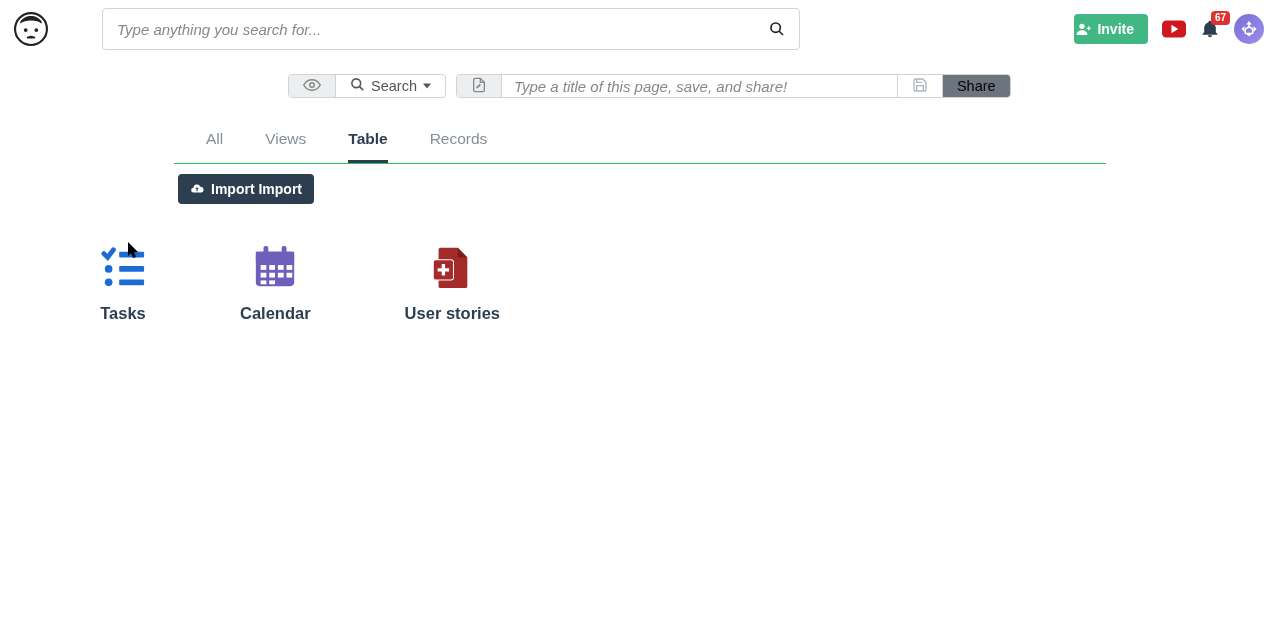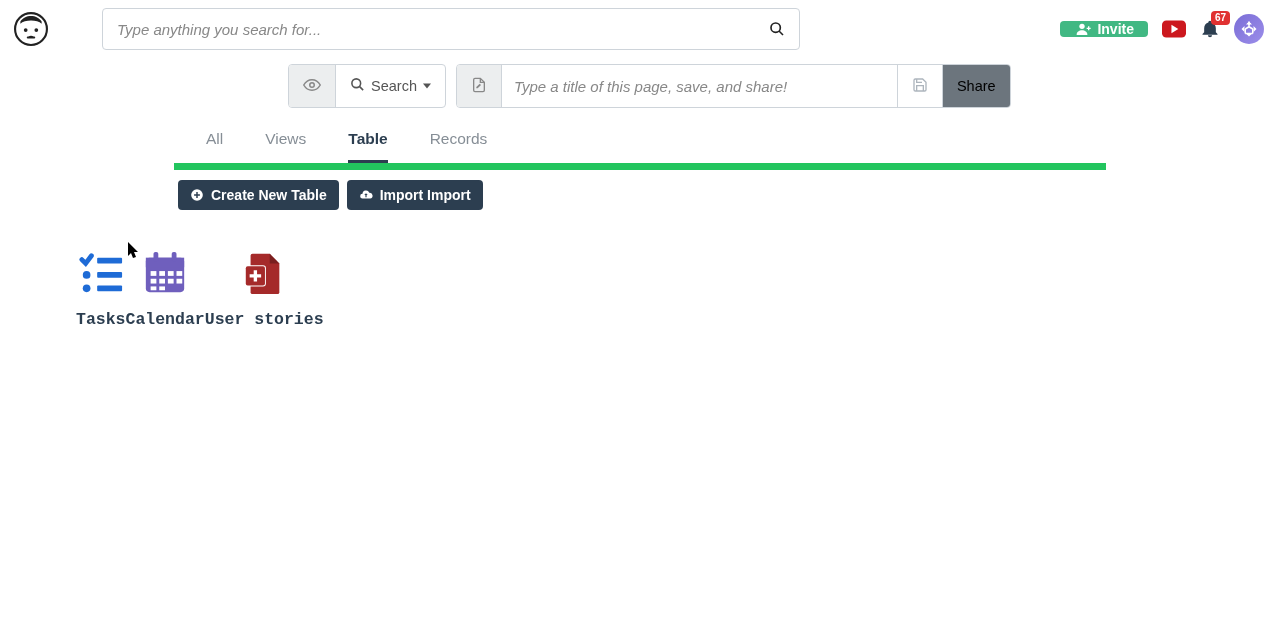--- a/index.html
+++ b/index.html
@@ -76,22 +76,22 @@
     margin-left: auto;
     display: flex;
     align-items: center;
     gap: 14px;
   }
   .invite-btn {
     background: #41b883;
     color: #fff;
     border: none;
     border-radius: 4px;
-    height: 16px;
-    padding: 0 14px 0 16px;
+    height: 30px;
+    padding: 0 14px 0 2px;
     font-size: 14px;
     font-weight: 600;
     display: inline-flex;
     align-items: center;
     gap: 5px;
     cursor: pointer;
   }
   .invite-btn .icon svg { width: 16px; height: 16px; display: block; }
 
   .youtube-icon { color: #cc181e; cursor: pointer; }
@@ -133,21 +133,21 @@
     height: 44px;
     margin-top: 6px;
     padding-left: 288px;
   }
   .toolbar-row .group {
     display: inline-flex;
     border: 1px solid #ced4da;
     background: #fff;
     border-radius: 4px;
     overflow: hidden;
-    height: 44px;
+    height: 24px;
     justify-content: flex-end;
   }
   .group .cell {
     display: inline-flex;
     align-items: center;
     justify-content: center;
     padding: 0 14px;
     border-right: 1px solid #ced4da;
     color: #555;
     cursor: pointer;
@@ -168,21 +168,21 @@
   .group input.title::placeholder { color: #888; }
 
   .toolbar-row .spacer { width: 10px; }
 
   .caret-down { display: inline-block; }
   .caret-down svg { width: 8px; height: 6px; display: block; }
 
   
   .tabs {
     margin: 22px 172px 0 174px;
-    border-bottom: 7px solid #22c55e;
+    border-bottom: 1px solid #22c55e;
     display: flex;
     gap: 42px;
     padding: 0 32px;
   }
   .tab {
     padding: 0 0 12px 0;
     color: #868e96;
     font-size: 15.5px;
     cursor: pointer;
     border-bottom: 3px solid transparent;
@@ -208,23 +208,23 @@
     font-size: 14px;
     font-weight: 600;
     display: inline-flex;
     align-items: center;
     gap: 7px;
     cursor: pointer;
   }
   .btn-dark svg { width: 14px; height: 14px; display: block; }
 
   .tiles {
-    margin: 40px 0 0 76px;
-    display: flex;
-    font-family: Liberation Mono, monospace;
+    margin: 40px 0 0 100px;
+    display: flex;
+    gap: 94px;
   }
   .tile {
     display: flex;
     flex-direction: column;
     align-items: center;
     gap: 14px;
     cursor: pointer;
     font-weight: 700;
     font-size: 16.5px;
     color: #2c3e50;
@@ -355,29 +355,20 @@
 </div>
 
 <div class="tabs">
   <div class="tab">All</div>
   <div class="tab">Views</div>
   <div class="tab active">Table</div>
   <div class="tab">Records</div>
 </div>
 
 <div class="action-btns">
-  <button class="btn-dark">
-    <span>
-      <svg viewBox="0 0 24 24" fill="currentColor">
-          <circle cx="12" cy="12" r="10"></circle>
-          <path d="M12 7v10M7 12h10" stroke="#2c3e50" stroke-width="2.5"></path>
-        </svg>
-    </span>
-    <span>Create New Table</span>
-  </button>
   <button class="btn-dark">
     <span>
       <svg viewBox="0 0 24 24" fill="currentColor">
           <path d="M19 18H6a4 4 0 0 1 0-8 6 6 0 0 1 11.6-1.8A4.5 4.5 0 0 1 19 18z"></path>
           <path d="M12 9l-3 3h2v4h2v-4h2z" fill="#2c3e50"></path>
         </svg>
     </span>
     <span>Import Import</span>
   </button>
 </div>

